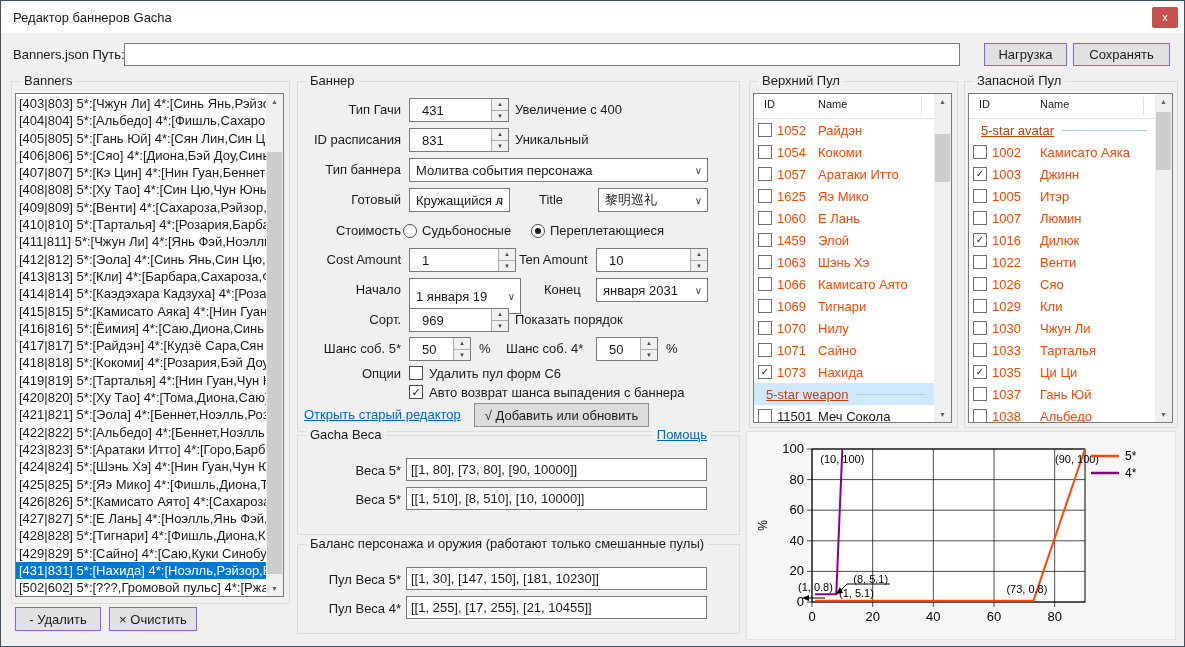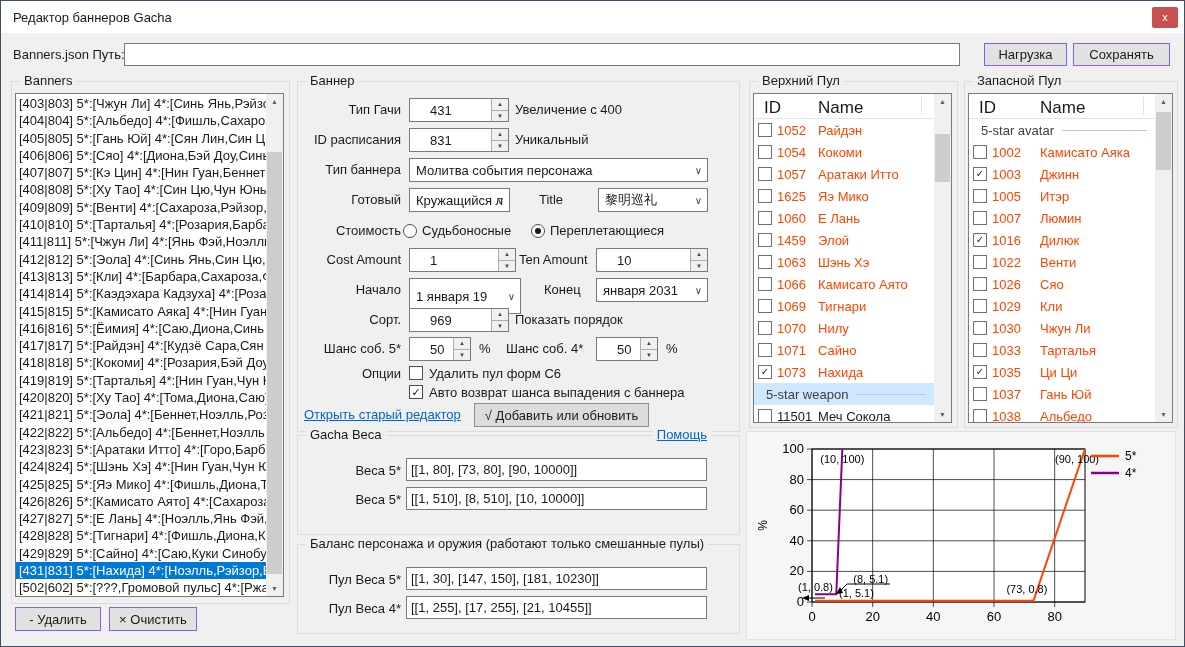--- a/index.html
+++ b/index.html
@@ -12,52 +12,52 @@
   .lbl{position:absolute;font-size:13px;white-space:nowrap;}
   .lbl.r{text-align:right;}
   .gb{position:absolute;border:1px solid #dcdcdc;}
   .gb-label{position:absolute;top:-9px;left:8px;background:#f0f0f0;padding:0 4px;font-size:13px;white-space:nowrap;}
   .btn{position:absolute;background:#e1e1e1;border:1px solid #8b5cf6;font-size:13px;display:flex;align-items:center;
     justify-content:center;cursor:pointer;box-sizing:border-box;white-space:nowrap;}
   .btn.primary{background:#dcdcdc;border-color:#8f8f8f;}
   .ti{position:absolute;background:#fff;border:1px solid #7a7a7a;font-size:13px;display:flex;align-items:center;
     padding:0 4px;white-space:nowrap;overflow:hidden;box-sizing:border-box;}
   .spin{position:absolute;background:#fff;border:1px solid #7a7a7a;display:flex;box-sizing:border-box;}
-  .spin .val{flex:1;font-size:13px;padding-left:20px;display:flex;align-items:center;overflow:hidden;white-space:nowrap;}
+  .spin .val{flex:1;font-size:13px;padding-left:12px;display:flex;align-items:center;overflow:hidden;white-space:nowrap;}
   .spin .btns{width:16px;display:flex;flex-direction:column;border-left:1px solid #adadad;}
   .spin .btns span{flex:1;background:#f0f0f0;font-size:6px;color:#444;display:flex;align-items:center;justify-content:center;cursor:pointer;}
   .spin .btns span:first-child{border-bottom:1px solid #adadad;}
   .combo{position:absolute;background:#fff;border:1px solid #7a7a7a;overflow:hidden;box-sizing:border-box;cursor:pointer;}
   .combo .val{position:absolute;left:6px;top:50%;transform:translateY(-50%);font-size:13px;white-space:nowrap;}
   .combo .chev{position:absolute;right:5px;top:50%;transform:translateY(-50%);font-size:10px;color:#444;}
   .radio{position:absolute;width:12px;height:12px;border:1px solid #4d4d4d;border-radius:50%;background:#fff;cursor:pointer;}
   .radio.sel::after{content:"";position:absolute;left:3px;top:3px;width:6px;height:6px;border-radius:50%;background:#1a1a1a;}
   .checkbox{position:absolute;width:12px;height:12px;border:1px solid #4d4d4d;background:#fff;font-size:11px;
     line-height:12px;text-align:center;color:#111;cursor:pointer;}
   .link{position:absolute;color:#0066cc;text-decoration:underline;font-size:13px;white-space:nowrap;cursor:pointer;}
   .listbox{position:absolute;left:14px;top:92px;width:269px;height:504px;background:#fff;border:1px solid #7a7a7a;
     overflow:hidden;box-sizing:border-box;}
   .list-inner{position:absolute;left:0;top:1px;right:17px;bottom:0;overflow:hidden;}
   .banner-item{height:17.3px;line-height:17.3px;font-size:13px;padding-left:3px;white-space:nowrap;overflow:hidden;}
   .banner-item.selected{background:#0078d7;color:#fff;}
   .pool-table{position:absolute;background:#fff;border:1px solid #7a7a7a;box-sizing:border-box;overflow:hidden;}
-  .pool-header{position:absolute;left:0;top:0;right:17px;height:24px;border-bottom:1px solid #e3e3e3;font-size:17px;padding-left:16px;}
+  .pool-header{position:absolute;left:0;top:0;right:17px;height:24px;border-bottom:1px solid #e3e3e3;font-size:11px;padding-left:16px;}
   .ph-id{position:absolute;left:10px;top:4px;}
   .ph-name{position:absolute;left:64px;top:4px;}
   .reserve .ph-name{left:71px;}
   .ph-sep{position:absolute;left:167px;top:3px;bottom:3px;width:1px;background:#e3e3e3;}
   .pool-body{position:absolute;left:0;top:25px;right:17px;bottom:0;overflow:hidden;}
   .pool-row{position:relative;height:22px;color:#ff4500;font-size:13px;}
   .pool-row.weapon{color:#1a1a1a;}
   .pool-row .cb{position:absolute;left:4px;top:4px;width:12px;height:12px;border:1px solid #707070;background:#fff;
     font-size:10px;line-height:12px;text-align:center;color:#222;cursor:pointer;}
   .pool-id{position:absolute;left:23px;top:4px;}
   .pool-name{position:absolute;left:64px;top:4px;}
   .reserve .pool-name{left:71px;}
-  .pool-sep{position:relative;height:22px;font-size:13px;color:#404040;display:flex;align-items:center;padding-left:12px;}
+  .pool-sep{position:relative;height:22px;font-size:13px;color:#c2410c;display:flex;align-items:center;padding-left:12px;text-decoration:underline;}
   .pool-sep .sep-line{flex:1;height:1px;background:#b4cbe2;margin:0 8px;}
   .pool-sep.hl{background:#cde8ff;}
   .vscroll{position:absolute;top:0;right:0;bottom:0;width:17px;background:#f0f0f0;}
   .vs-up,.vs-dn{position:absolute;left:0;width:17px;height:15px;color:#606060;font-size:7px;text-align:center;line-height:15px;cursor:pointer;}
   .vs-up{top:0}.vs-dn{bottom:0}
   .vs-thumb{position:absolute;left:1px;width:15px;background:#cdcdcd;cursor:pointer;}
   .chart-panel{position:absolute;left:745px;top:430px;width:430px;height:209px;background:#f6f6f6;
     border:1px solid #e2e2e2;box-sizing:border-box;}
   .chart-panel svg text{font-family:"Liberation Sans",sans-serif;fill:#000;}
 </style>

